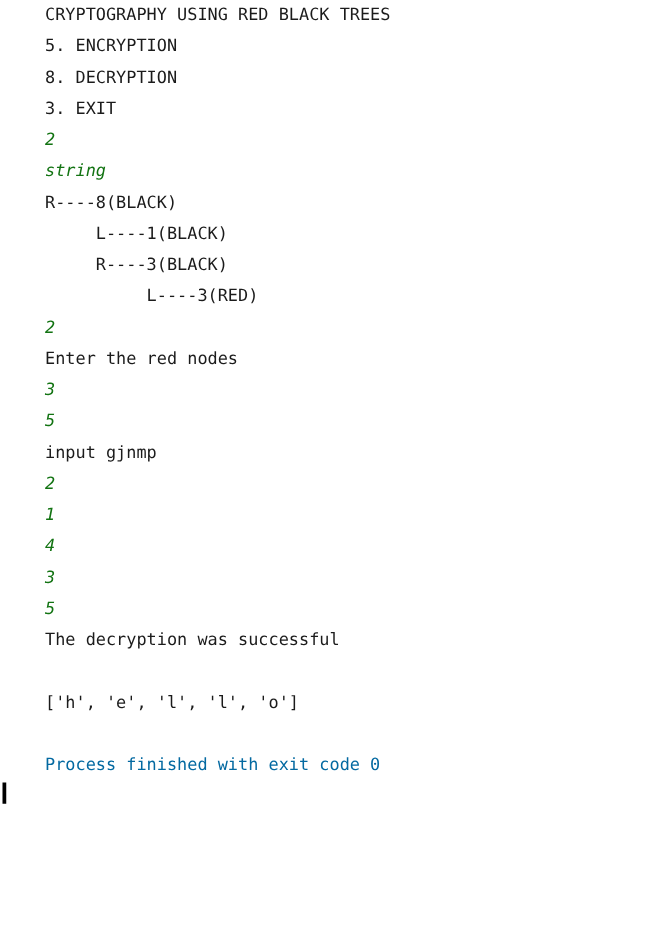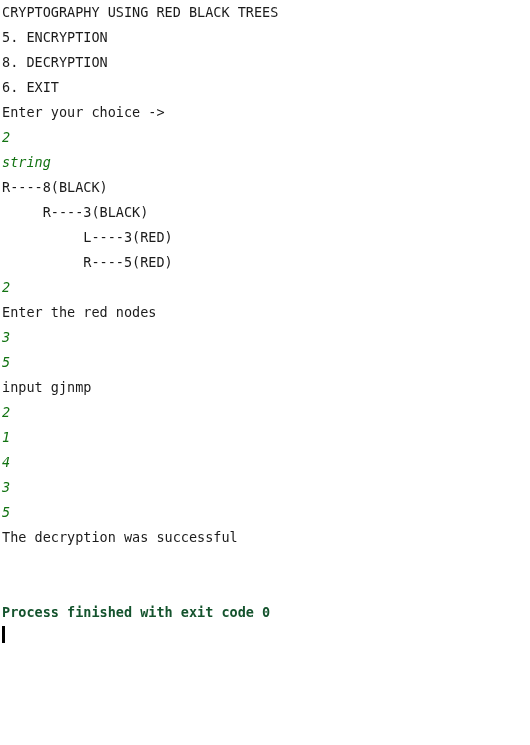--- a/index.html
+++ b/index.html
@@ -24,33 +24,33 @@
   }
   .line {
     position: relative;
     height: 25px;
     line-height: 25px;
     font-size: 13.5px;
     letter-spacing: 0px;
     padding-left: 2px;
     white-space: pre;
     color: #1b1b1b;
+    margin-left: 34px;
   }
   .line.out {
     color: #1b1b1b;
     font-style: normal;
   }
   .line.in {
     color: #127312;
     font-style: italic;
   }
   .line.sys {
-    color: #14532d;
+    color: #0369a1;
     font-style: normal;
-    font-weight: bold;
   }
   .line.blank {
     color: transparent;
   }
   .cursor-line {
     position: relative;
     height: 23px;
     padding-left: 2px;
   }
   .cursor {
@@ -63,39 +63,39 @@
   }
 </style>
 </head>
 <body>
 
 <div id="console">
   <div id="lines">
       <div class="line out">CRYPTOGRAPHY USING RED BLACK TREES</div>
       <div class="line out">5. ENCRYPTION</div>
       <div class="line out">8. DECRYPTION</div>
-      <div class="line out">6. EXIT</div>
-      <div class="line out">Enter your choice -&gt;</div>
+      <div class="line out">3. EXIT</div>
       <div class="line in">2</div>
       <div class="line in">string</div>
       <div class="line out">R----8(BLACK)</div>
+      <div class="line out">     L----1(BLACK)</div>
       <div class="line out">     R----3(BLACK)</div>
       <div class="line out">          L----3(RED)</div>
-      <div class="line out">          R----5(RED)</div>
       <div class="line in">2</div>
       <div class="line out">Enter the red nodes</div>
       <div class="line in">3</div>
       <div class="line in">5</div>
       <div class="line out">input gjnmp</div>
       <div class="line in">2</div>
       <div class="line in">1</div>
       <div class="line in">4</div>
       <div class="line in">3</div>
       <div class="line in">5</div>
       <div class="line out">The decryption was successful</div>
       <div class="line blank"> </div>
+      <div class="line out">['h', 'e', 'l', 'l', 'o']</div>
       <div class="line blank"> </div>
       <div class="line sys">Process finished with exit code 0</div>
     </div>
   <div class="cursor-line">
     <span class="cursor"></span>
   </div>
 </div>
 
 </body></html>

